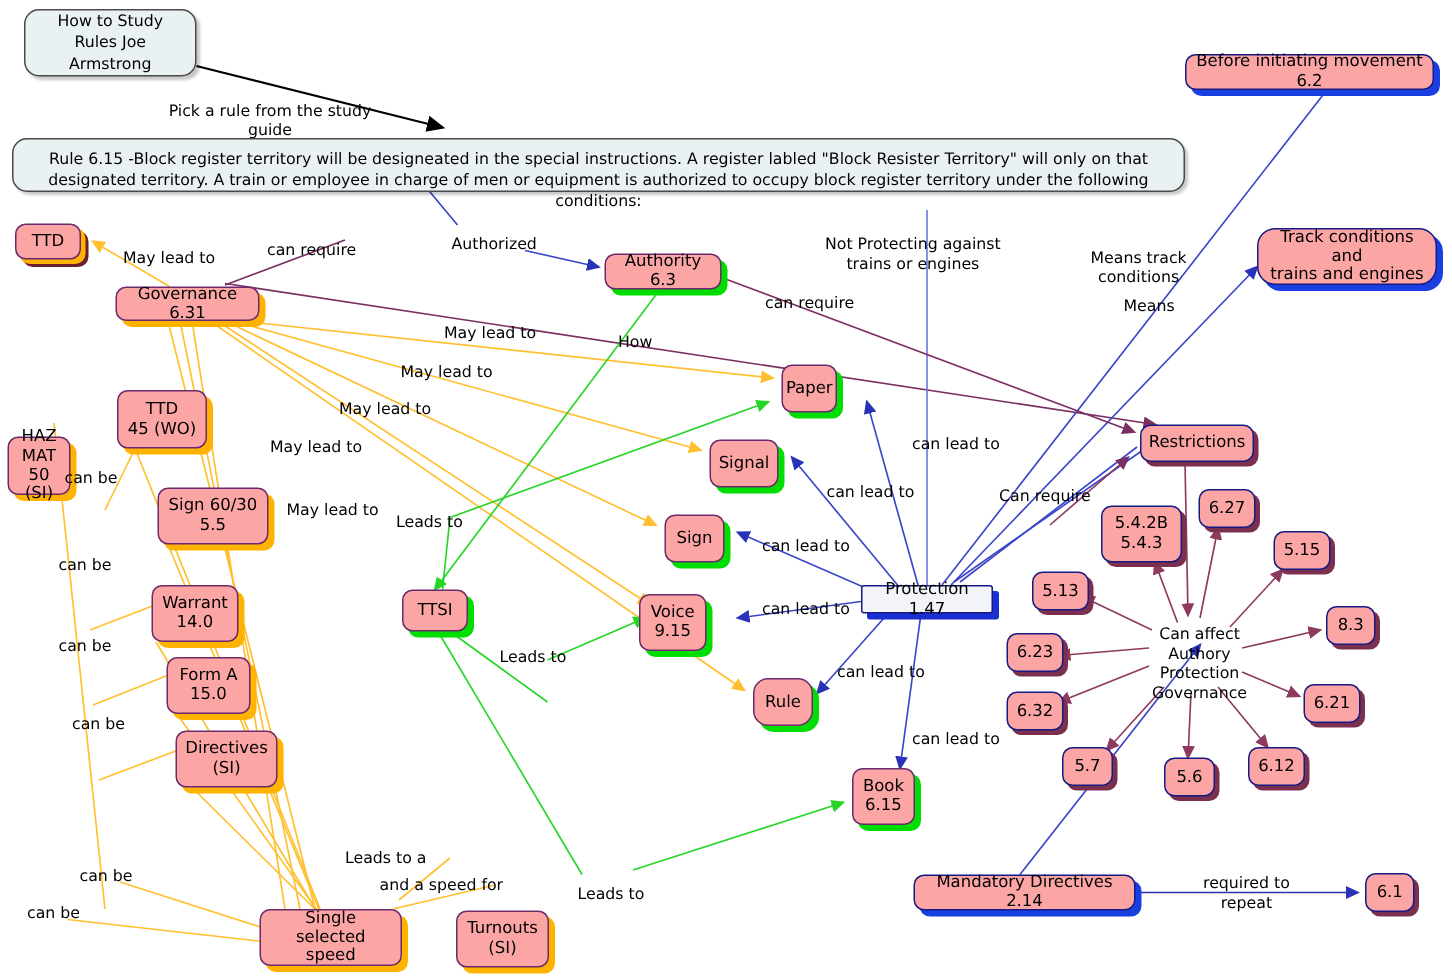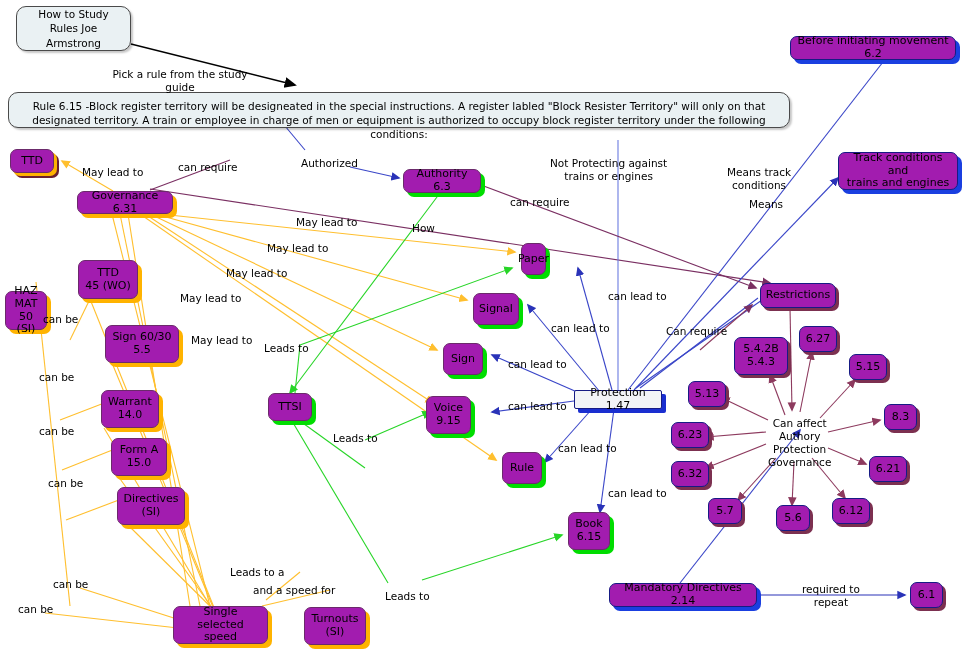--- a/index.html
+++ b/index.html
@@ -3,21 +3,21 @@
 <meta charset="utf-8">
 <title>Concept Map</title>
 <style>
   html,body{margin:0;padding:0;background:#ffffff;}
   body{width:968px;height:652px;position:relative;overflow:hidden;
        font-family:"DejaVu Sans","Liberation Sans",sans-serif;}
   #canvas{position:absolute;left:0;top:0;width:968px;height:652px;}
   svg#edges{position:absolute;left:0;top:0;width:968px;height:652px;}
 
   .node{position:absolute;box-sizing:border-box;display:flex;align-items:center;
-        justify-content:center;text-align:center;background:#a21caf;
+        justify-content:center;text-align:center;background:#fca5a5;
         font-size:11px;color:#000;line-height:1.15;padding:2px 5px;z-index:5;
         white-space:pre-line;}
 
   
   .s-orange{border:1.6px solid #6b2a6b;border-radius:7px;
             box-shadow:4px 4px 0 0 #ffb300;}
   
   .s-green{border:1.6px solid #6b2a6b;border-radius:7px;
            box-shadow:4px 4px 0 0 #00dd00;}
   
@@ -173,32 +173,32 @@
 14.0</div>
       <div class="node s-orange" style="left: 111px; top: 438px; width: 56px; height: 38px;">Form A
 15.0</div>
       <div class="node s-orange" style="left: 117px; top: 487px; width: 68px; height: 38px;">Directives
 (SI)</div>
       <div class="node s-orange" style="left: 173px; top: 606px; width: 95px; height: 38px;">Single selected
 speed</div>
       <div class="node s-orange" style="left: 304px; top: 607px; width: 62px; height: 38px;">Turnouts
 (SI)</div>
       <div class="node s-green" style="left: 403px; top: 169px; width: 78px; height: 24px;">Authority 6.3</div>
-      <div class="node s-green" style="left: 521px; top: 243px; width: 25px; height: 32px;">Paper</div>
+      <div class="node s-green" style="left: 521px; top: 243px; width: 37px; height: 32px;">Paper</div>
       <div class="node s-green" style="left: 473px; top: 293px; width: 46px; height: 32px;">Signal</div>
       <div class="node s-green" style="left: 443px; top: 343px; width: 40px; height: 32px;">Sign</div>
       <div class="node s-green" style="left: 268px; top: 393px; width: 44px; height: 28px;">TTSI</div>
       <div class="node s-green" style="left: 426px; top: 396px; width: 45px; height: 38px;">Voice
 9.15</div>
-      <div class="node s-green" style="left: 502px; top: 452px; width: 40px; height: 32px;">Rule</div>
+      <div class="node s-green" style="left: 502px; top: 452px; width: 40px; height: 32px; border-radius: 10px;">Rule</div>
       <div class="node s-green" style="left: 568px; top: 512px; width: 42px; height: 38px;">Book
 6.15</div>
       <div class="node s-prot" style="left: 574px; top: 390px; width: 88px; height: 19px;">Protection 1.47</div>
       <div class="node s-blue" style="left: 790px; top: 36px; width: 166px; height: 24px;">Before initiating movement 6.2</div>
-      <div class="node s-blue" style="left: 838px; top: 152px; width: 120px; height: 38px;">Track conditions and
+      <div class="node s-blue" style="left: 838px; top: 152px; width: 120px; height: 38px; border-radius: 12px;">Track conditions and
 trains and engines</div>
       <div class="node s-blue" style="left: 609px; top: 583px; width: 148px; height: 24px;">Mandatory Directives 2.14</div>
       <div class="node s-maroon" style="left: 760px; top: 283px; width: 76px; height: 25px;">Restrictions</div>
       <div class="node s-maroon" style="left: 734px; top: 337px; width: 54px; height: 38px;">5.4.2B
 5.4.3</div>
       <div class="node s-maroon" style="left: 799px; top: 326px; width: 38px; height: 26px;">6.27</div>
       <div class="node s-maroon" style="left: 849px; top: 354px; width: 38px; height: 26px;">5.15</div>
       <div class="node s-maroon" style="left: 688px; top: 381px; width: 38px; height: 26px;">5.13</div>
       <div class="node s-maroon" style="left: 884px; top: 404px; width: 33px; height: 26px;">8.3</div>
       <div class="node s-maroon" style="left: 671px; top: 422px; width: 38px; height: 26px;">6.23</div>

